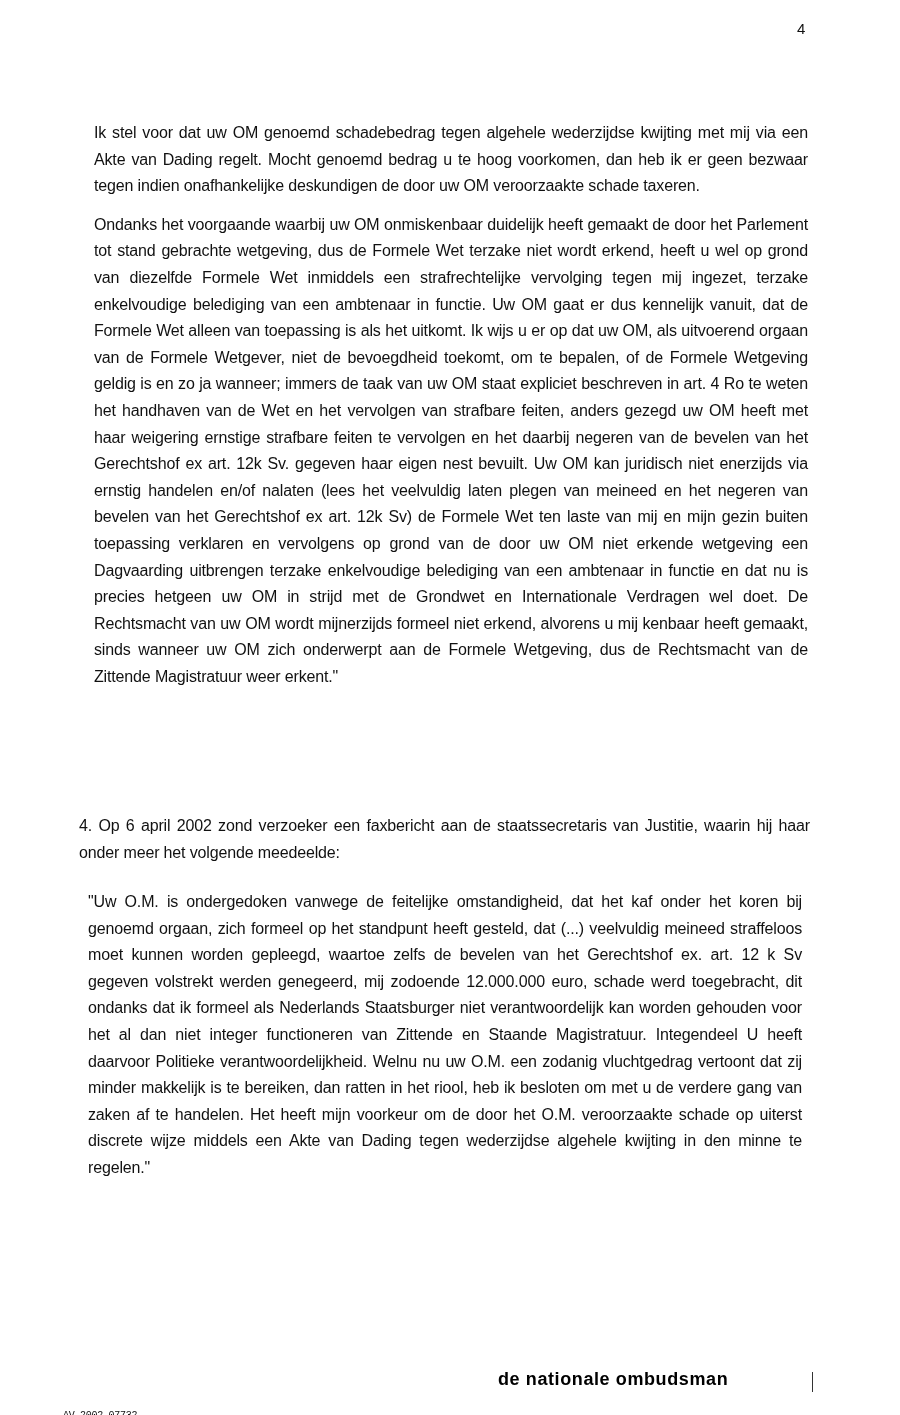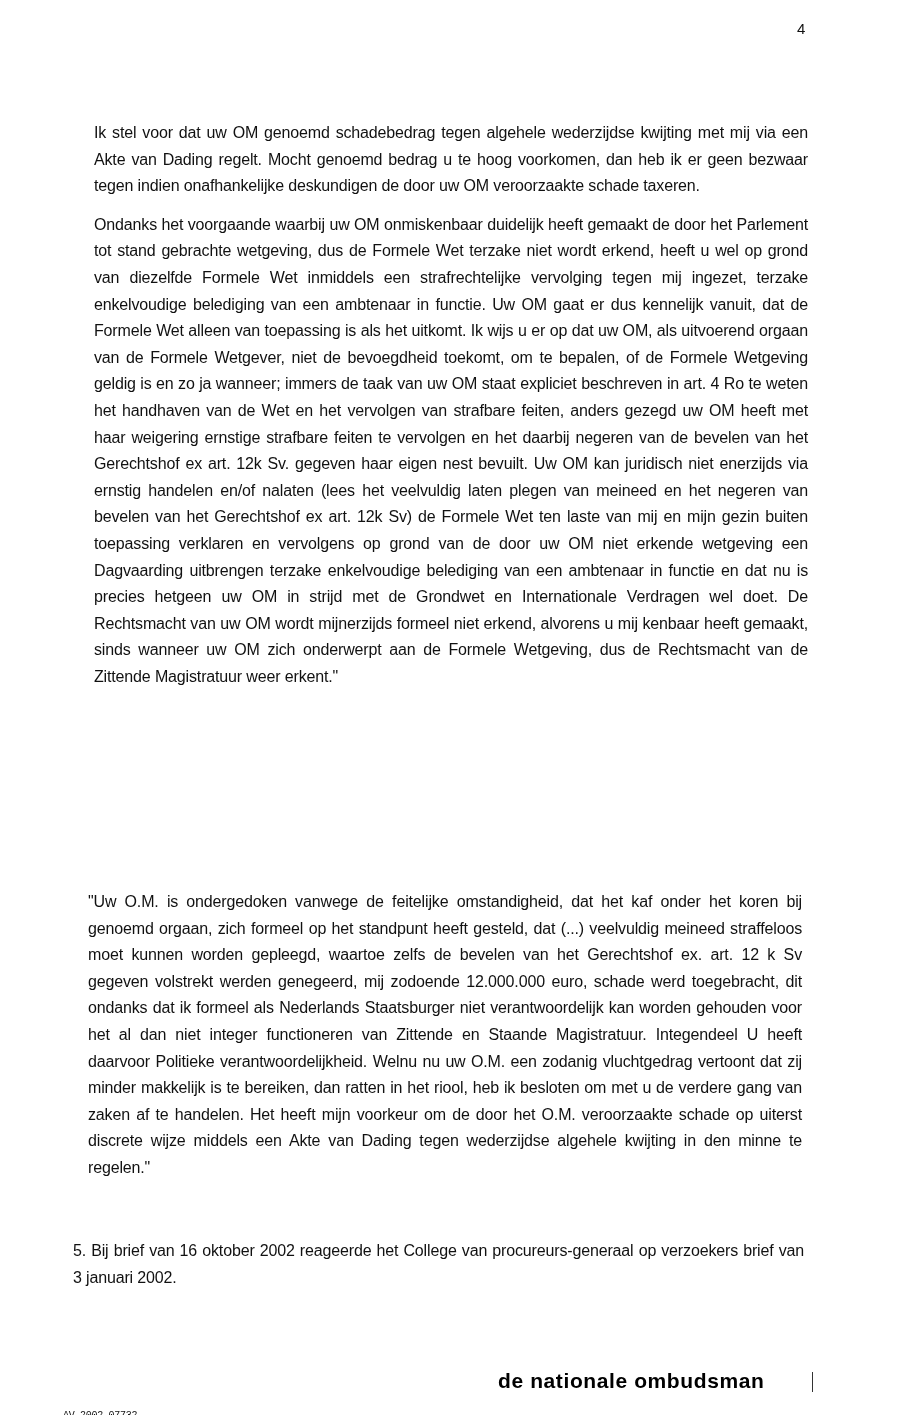--- a/index.html
+++ b/index.html
@@ -22,43 +22,43 @@
   .quote1 { top: 108px; }
   .para4 { top: 801px; left: 67px; width: 755px; }
   .quote2 { top: 877px; left: 76px; width: 738px; }
   .para5 { top: 1226px; left: 61px; width: 755px; }
   .footer-ref {
     position: absolute; left: 63px; top: 1410px;
     font-size: 10px; color: #111; letter-spacing: -0.3px; font-family: Liberation Mono, monospace;
   }
   .footer-brand {
     position: absolute; left: 498px; top: 1369px;
-    font-size: 21px; font-weight: bold; color: #000; letter-spacing: 0.6px;
+    font-size: 18px; font-weight: bold; color: #000; letter-spacing: 0.6px;
   }
   .footer-bar {
     position: absolute; left: 812px; top: 1372px;
     width: 1px; height: 20px; background: #333;
   }
 </style>
 </head>
 <body>
 
 <div class="page">
   <div class="page-number">4</div>
 
   <div class="block quote1">
     <p>Ik stel voor dat uw OM genoemd schadebedrag tegen algehele wederzijdse kwijting met mij via een Akte van Dading regelt. Mocht genoemd bedrag u te hoog voorkomen, dan heb ik er geen bezwaar tegen indien onafhankelijke deskundigen de door uw OM veroorzaakte schade taxeren.</p>
     <p>Ondanks het voorgaande waarbij uw OM onmiskenbaar duidelijk heeft gemaakt de door het Parlement tot stand gebrachte wetgeving, dus de Formele Wet terzake niet wordt erkend, heeft u wel op grond van diezelfde Formele Wet inmiddels een strafrechtelijke vervolging tegen mij ingezet, terzake enkelvoudige belediging van een ambtenaar in functie. Uw OM gaat er dus kennelijk vanuit, dat de Formele Wet alleen van toepassing is als het uitkomt. Ik wijs u er op dat uw OM, als uitvoerend orgaan van de Formele Wetgever, niet de bevoegdheid toekomt, om te bepalen, of de Formele Wetgeving geldig is en zo ja wanneer; immers de taak van uw OM staat expliciet beschreven in art. 4 Ro te weten het handhaven van de Wet en het vervolgen van strafbare feiten, anders gezegd uw OM heeft met haar weigering ernstige strafbare feiten te vervolgen en het daarbij negeren van de bevelen van het Gerechtshof ex art. 12k Sv. gegeven haar eigen nest bevuilt. Uw OM kan juridisch niet enerzijds via ernstig handelen en/of nalaten (lees het veelvuldig laten plegen van meineed en het negeren van bevelen van het Gerechtshof ex art. 12k Sv) de Formele Wet ten laste van mij en mijn gezin buiten toepassing verklaren en vervolgens op grond van de door uw OM niet erkende wetgeving een Dagvaarding uitbrengen terzake enkelvoudige belediging van een ambtenaar in functie en dat nu is precies hetgeen uw OM in strijd met de Grondwet en Internationale Verdragen wel doet. De Rechtsmacht van uw OM wordt mijnerzijds formeel niet erkend, alvorens u mij kenbaar heeft gemaakt, sinds wanneer uw OM zich onderwerpt aan de Formele Wetgeving, dus de Rechtsmacht van de Zittende Magistratuur weer erkent."</p>
   </div>
 
+  <div class="block para4">
+    <p>4. Op 6 april 2002 zond verzoeker een faxbericht aan de staatssecretaris van Justitie, waarin hij haar onder meer het volgende meedeelde:</p>
+  </div>
 
   <div class="block quote2">
     <p>"Uw O.M. is ondergedoken vanwege de feitelijke omstandigheid, dat het kaf onder het koren bij genoemd orgaan, zich formeel op het standpunt heeft gesteld, dat (...) veelvuldig meineed straffeloos moet kunnen worden gepleegd, waartoe zelfs de bevelen van het Gerechtshof ex. art. 12 k Sv gegeven volstrekt werden genegeerd, mij zodoende 12.000.000 euro, schade werd toegebracht, dit ondanks dat ik formeel als Nederlands Staatsburger niet verantwoordelijk kan worden gehouden voor het al dan niet integer functioneren van Zittende en Staande Magistratuur. Integendeel U heeft daarvoor Politieke verantwoordelijkheid. Welnu nu uw O.M. een zodanig vluchtgedrag vertoont dat zij minder makkelijk is te bereiken, dan ratten in het riool, heb ik besloten om met u de verdere gang van zaken af te handelen. Het heeft mijn voorkeur om de door het O.M. veroorzaakte schade op uiterst discrete wijze middels een Akte van Dading tegen wederzijdse algehele kwijting in den minne te regelen."</p>
   </div>
 
-  <div class="block para5">
-    <p>5. Bij brief van 16 oktober 2002 reageerde het College van procureurs-generaal op verzoekers brief van 3 januari 2002.</p>
-  </div>
 
   <div class="footer-ref">AV 2002 07732</div>
   <div class="footer-brand">de nationale ombudsman</div>
   <div class="footer-bar"></div>
 </div>
 
 </body></html>

